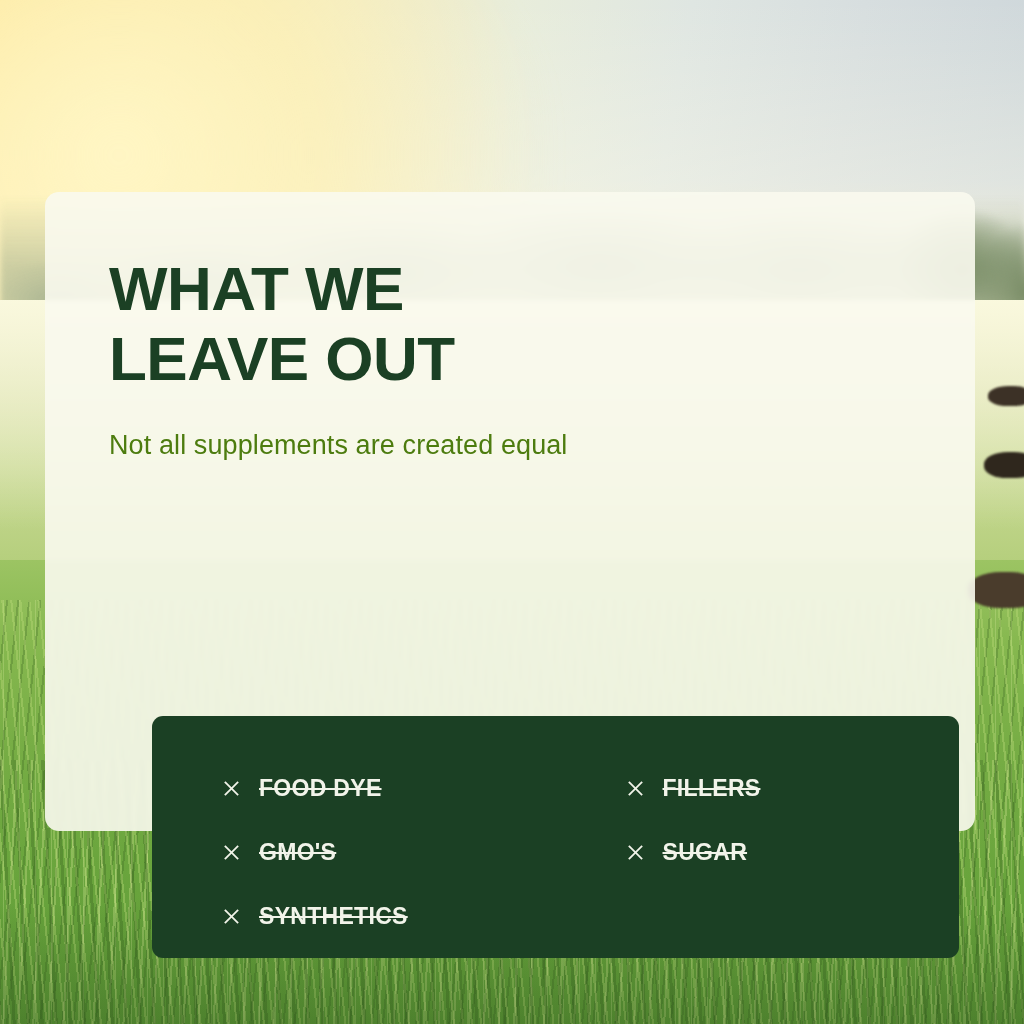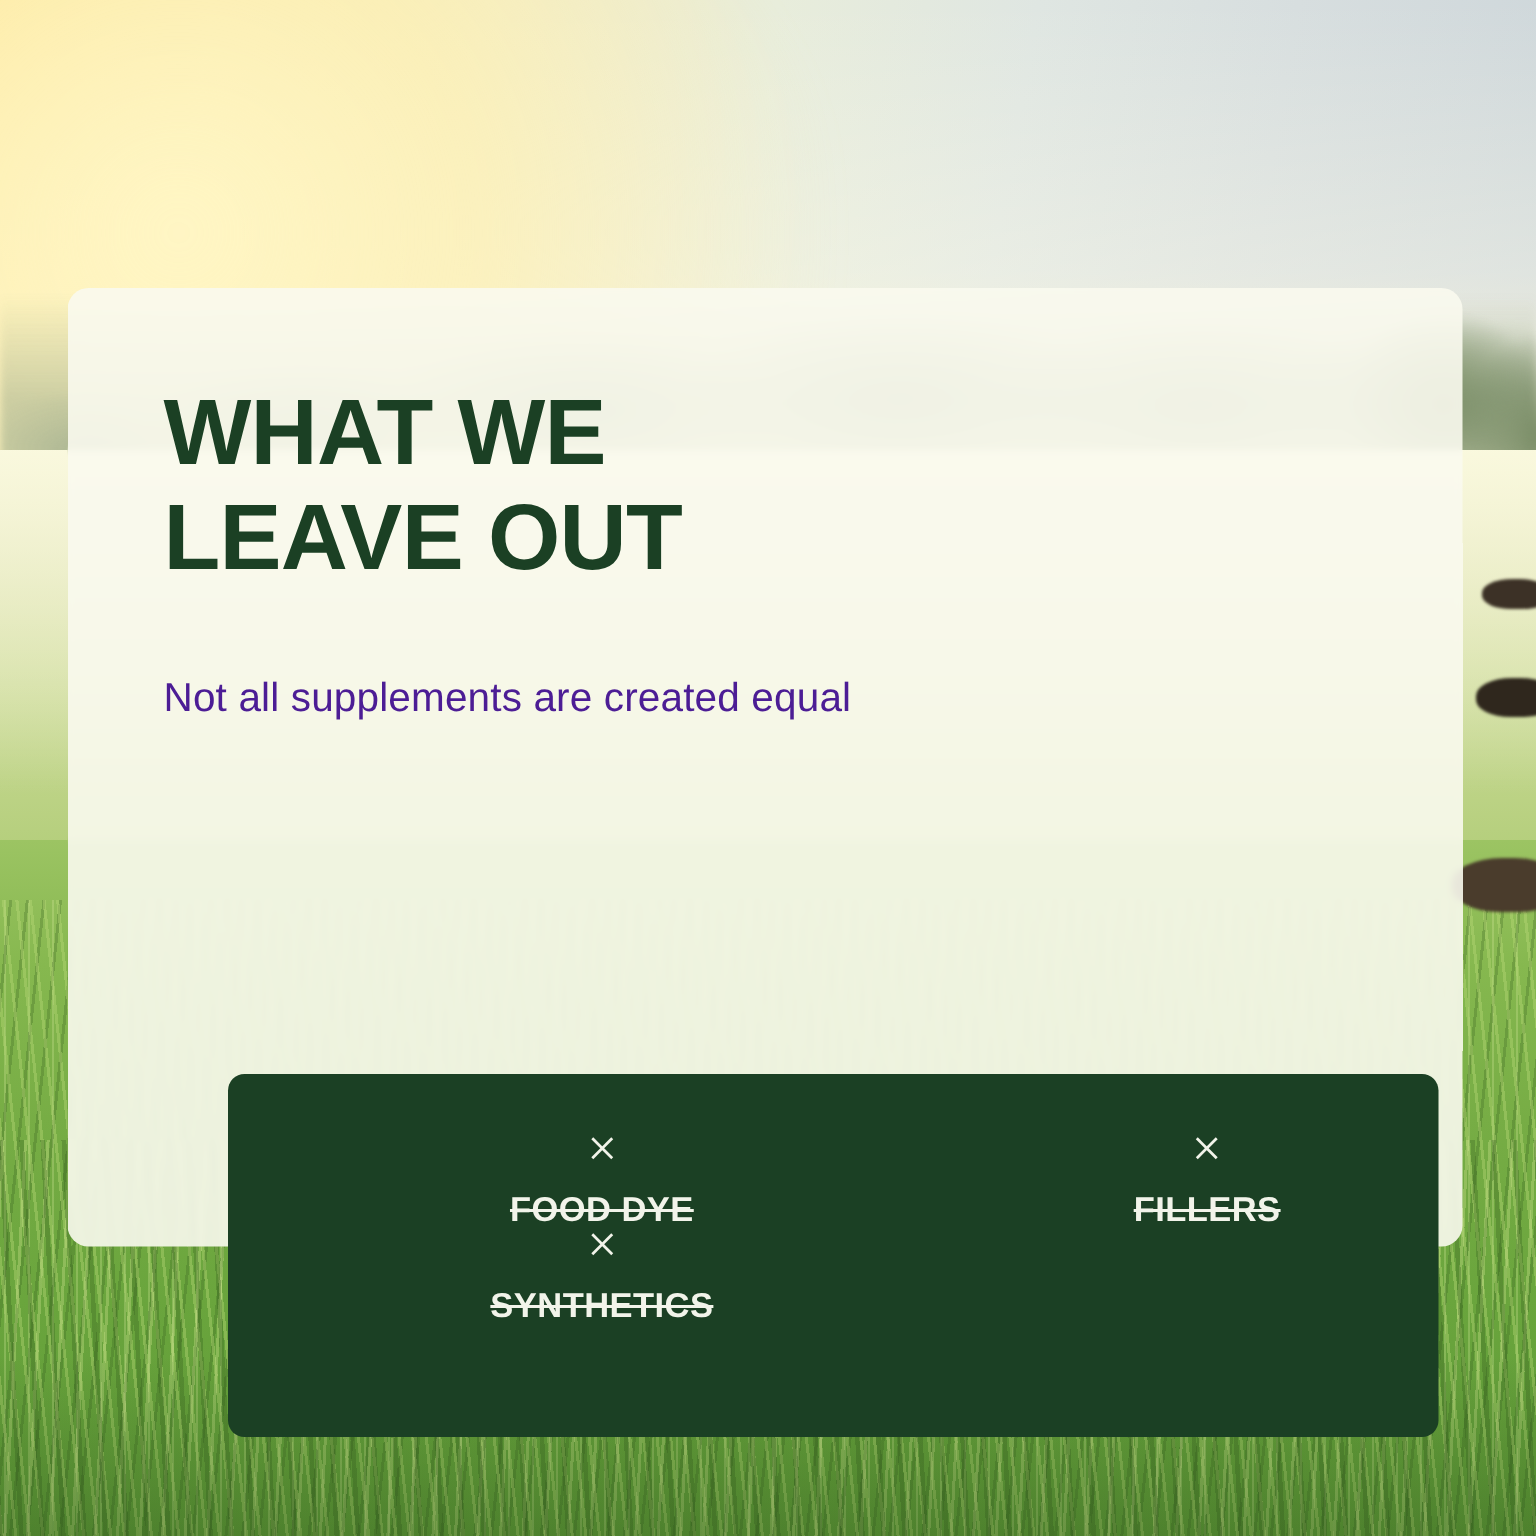--- a/index.html
+++ b/index.html
@@ -147,22 +147,22 @@
   .headline {
     color:#1b4024;
     font-size:62px;
     font-weight:700;
     line-height:1.13;
     letter-spacing:-0.5px;
     white-space:pre-line;
   }
 
   .subhead {
-    margin-top:56px;
-    color:#4c1d95;
+    margin-top:36px;
+    color:#4d7c0f;
     font-size:27px;
     font-weight:400;
     letter-spacing:0.1px;
   }
 
   
   .panel {
     position:absolute;
     left:107px; top:524px;
     width:807px; height:242px;
@@ -175,23 +175,22 @@
     padding:40px 0 0 0;
     display:grid;
     grid-template-columns:1fr 1fr;
     grid-auto-rows:64px;
     column-gap:0;
   }
 
   .excl-item {
     display:flex;
     align-items:center;
-    padding-left:95px;
+    padding-left:70px;
     gap:18px;
-    flex-direction:column;
   }
 
   .x-icon {
     flex:0 0 auto;
     width:19px; height:19px;
     display:block;
   }
   .x-icon line { stroke:#f2f4ea; stroke-width:1.9; }
 
   .excl-label {
@@ -244,21 +243,35 @@
         </div>
 
         <div class="excl-item">
           <svg class="x-icon" viewBox="0 0 20 20">
             <line x1="3" y1="3" x2="17" y2="17"></line>
             <line x1="17" y1="3" x2="3" y2="17"></line>
           </svg>
           <span class="excl-label">FILLERS</span>
         </div>
 
-
+        <div class="excl-item">
+          <svg class="x-icon" viewBox="0 0 20 20">
+            <line x1="3" y1="3" x2="17" y2="17"></line>
+            <line x1="17" y1="3" x2="3" y2="17"></line>
+          </svg>
+          <span class="excl-label">GMO'S</span>
+        </div>
+
+        <div class="excl-item">
+          <svg class="x-icon" viewBox="0 0 20 20">
+            <line x1="3" y1="3" x2="17" y2="17"></line>
+            <line x1="17" y1="3" x2="3" y2="17"></line>
+          </svg>
+          <span class="excl-label">SUGAR</span>
+        </div>
 
 
         <div class="excl-item">
           <svg class="x-icon" viewBox="0 0 20 20">
             <line x1="3" y1="3" x2="17" y2="17"></line>
             <line x1="17" y1="3" x2="3" y2="17"></line>
           </svg>
           <span class="excl-label">SYNTHETICS</span>
         </div>
 

